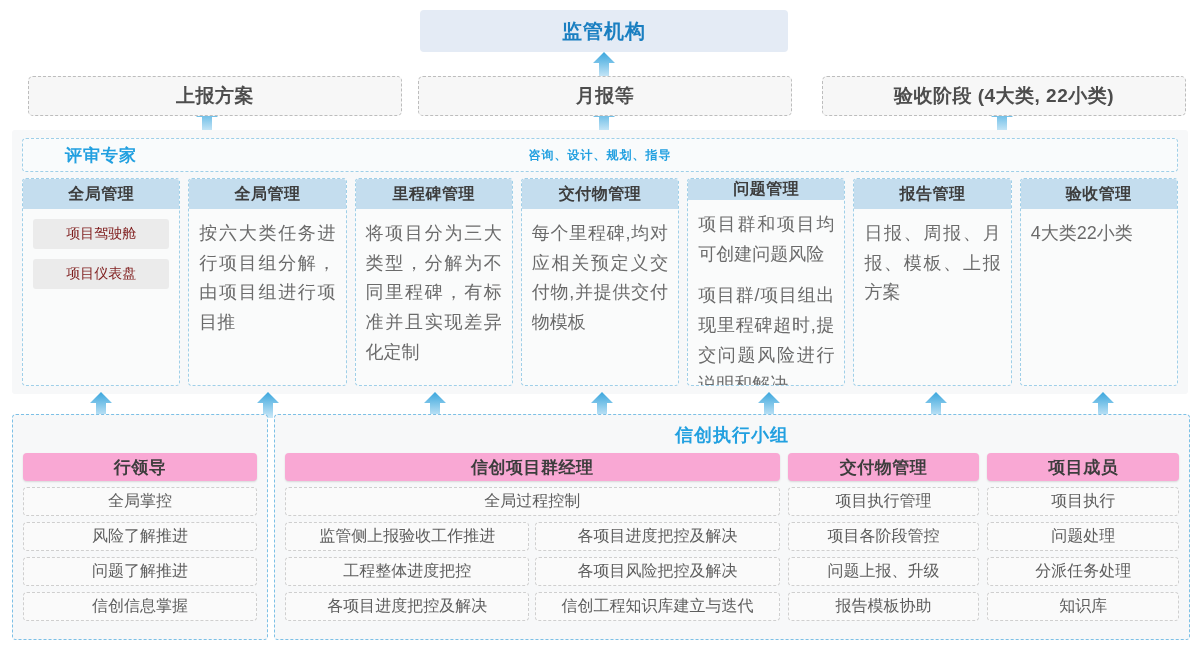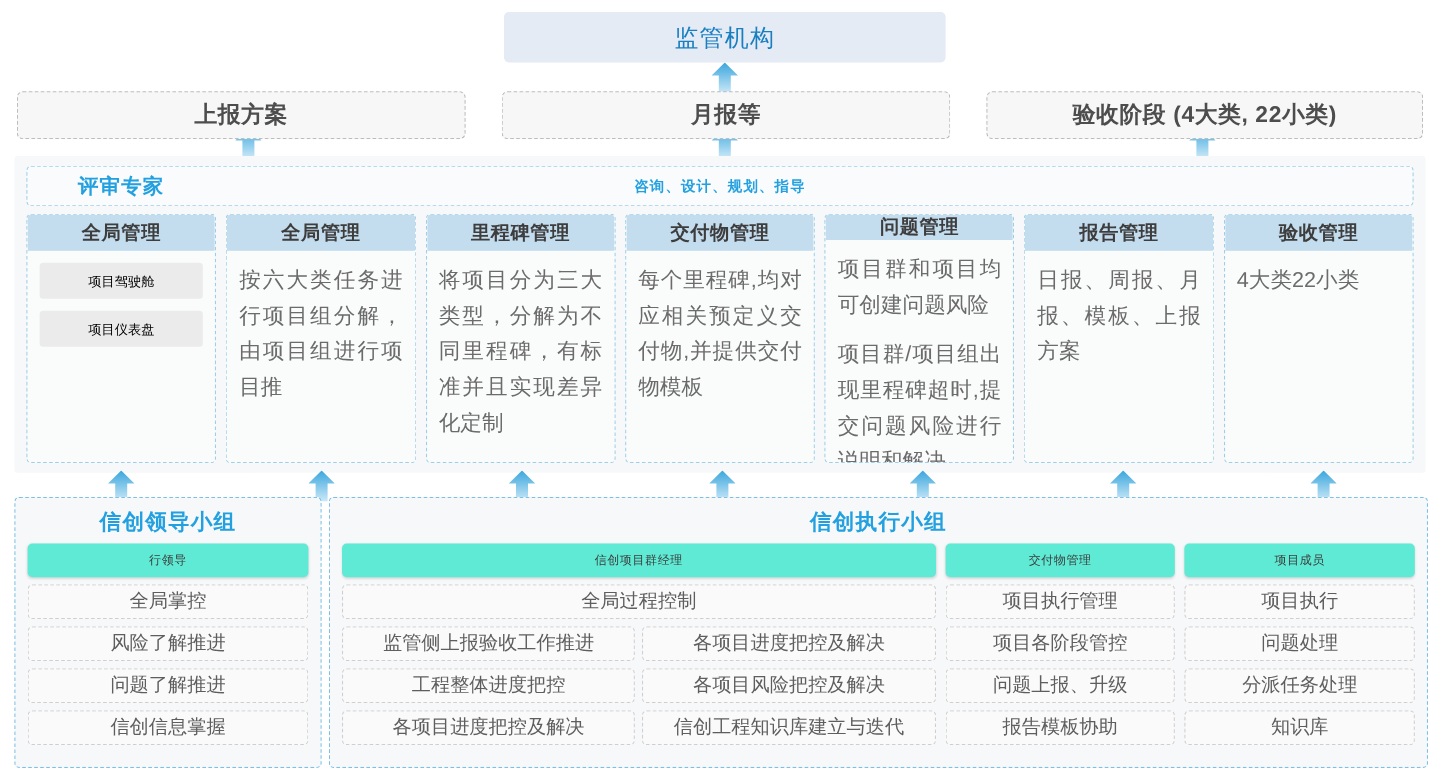--- a/index.html
+++ b/index.html
@@ -10,35 +10,35 @@
     color:#4a4a4a;
     overflow:hidden;
   }
   .stage{position:relative;width:1200px;height:650px;}
 
   
   .regulator{
     position:absolute;left:420px;top:10px;width:368px;height:42px;
     background:#e4ebf5;border-radius:4px;
     display:flex;align-items:center;justify-content:center;
-    color:#1a7fc1;font-weight:normal;font-size:20px;letter-spacing:1px;
+    color:#1a7fc1;font-weight:bold;font-size:20px;letter-spacing:1px;
   }
 
   
   .arrow{position:absolute;width:22px;height:26px;}
   .arrow svg{display:block;width:22px;height:26px;}
 
   
   .reportbox{
     position:absolute;height:38px;
     background:#f7f7f7;border:1px dashed #bdbdbd;border-radius:5px;
     display:flex;align-items:center;justify-content:center;
     font-size:19px;font-weight:bold;color:#4d4d4d;letter-spacing:.5px;
   }
-  #rep0{left:14px;top:76px;width:372px;text-align:right;}
+  #rep0{left:28px;top:76px;width:372px;text-align:right;}
   #rep1{left:418px;top:76px;width:372px;}
   #rep2{left:822px;top:76px;width:362px;}
 
   
   .midpanel{
     position:absolute;left:12px;top:130px;width:1176px;height:264px;
     background:#f7f8f9;border-radius:3px;
   }
   .mid-header{
     position:absolute;left:10px;top:8px;right:10px;height:32px;
@@ -64,42 +64,42 @@
   }
   .card-body{flex:1;padding:10px 10px 6px 10px;}
   .card-text{
     font-size:18px;line-height:1.65;color:#6b6b6b;text-align:justify;
     text-align-last:left;margin:0 0 12px 0;
   }
   .card-text:last-child{margin-bottom:0;}
   .pill{
     background:#ebebeb;border-radius:3px;height:30px;margin-bottom:10px;
     display:flex;align-items:center;justify-content:center;
-    font-size:11px;color:#000000;
+    font-size:14px;color:#7f1d1d;
   }
 
   
   .bottomwrap{position:absolute;left:12px;top:414px;width:1176px;height:226px;}
   .grp{
     position:absolute;top:0;bottom:0;border:1px dashed #7cc0e6;border-radius:4px;
     background:#f7f8f9;
   }
   #grpLead{left:0;width:254px;}
   #grpExec{left:262px;right:0;width:914px;}
   .grp-title{
     position:absolute;top:8px;left:0;right:0;text-align:center;
     font-size:18px;font-weight:bold;color:#22a0e0;letter-spacing:1px;
   }
   .cols{position:absolute;left:10px;right:10px;top:38px;bottom:10px;display:flex;gap:8px;}
   .rolecol{display:flex;flex-direction:column;}
   .role-head{
-    height:28px;background:#5eead4;border-radius:4px;
+    height:28px;background:#f9a8d4;border-radius:4px;
     box-shadow:0 1px 2px rgba(0,0,0,.13);
     display:flex;align-items:center;justify-content:center;
-    font-size:10px;font-weight:normal;color:#3d3d3d;letter-spacing:.5px;margin-bottom:6px;
+    font-size:17px;font-weight:bold;color:#3d3d3d;letter-spacing:.5px;margin-bottom:6px;
   }
   .dutygrid{display:flex;gap:6px;flex:1;}
   .dutycol{flex:1;display:flex;flex-direction:column;gap:6px;}
   .duty{
     height:27px;border:1px dashed #cfcfcf;border-radius:4px;background:#fafafa;
     display:flex;align-items:center;justify-content:center;
     font-size:16px;color:#5e5e5e;white-space:nowrap;
   }
 </style>
 </head>
@@ -284,21 +284,20 @@
             <stop offset="0" stop-color="#3aa6dd"></stop>
             <stop offset="1" stop-color="#cde9f8"></stop>
           </linearGradient>
         </defs>
         <path d="M11 0 L22 11 L16 11 L16 26 L6 26 L6 11 L0 11 Z" fill="url(#b7)"></path>
       </svg>
     </div>
 
   <div class="bottomwrap">
     <div class="grp" id="grpLead">
-      <div class="grp-title">信创领导小组</div>
       <div class="cols" id="leadCols">
           <div class="rolecol" style="flex: 1 1 0%;">
             <div class="role-head">行领导</div>
             <div class="dutygrid">
               <div class="dutycol">
                 <div class="duty">全局掌控</div>
                 <div class="duty">风险了解推进</div>
                 <div class="duty">问题了解推进</div>
                 <div class="duty">信创信息掌握</div>
               </div>

